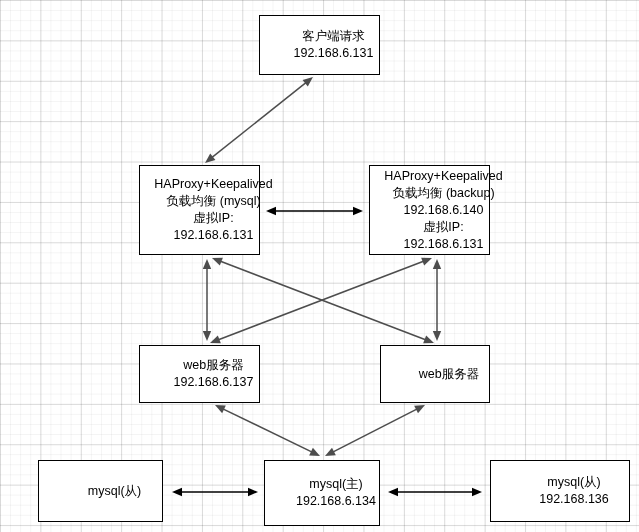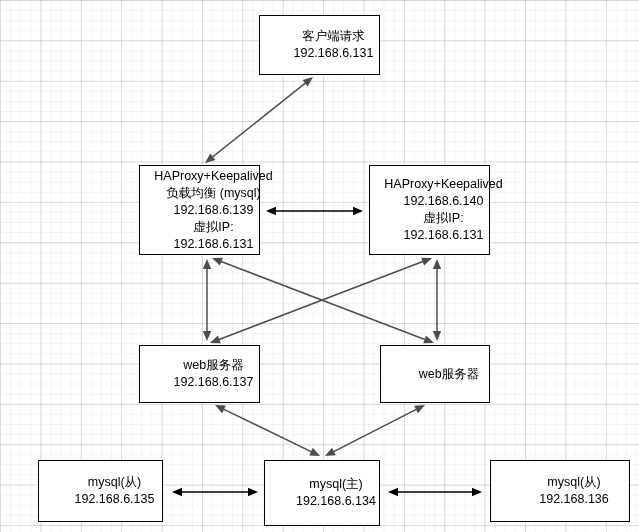--- a/index.html
+++ b/index.html
@@ -114,40 +114,39 @@
     </svg>
 
   <div id="nodes-layer">
       <div class="node" style="left: 259px; top: 15px; width: 121px; height: 60px;">
         <span class="ln">客户端请求</span>
         <span class="ln">192.168.6.131</span>
       </div>
       <div class="node" style="left: 139px; top: 165px; width: 121px; height: 90px;">
         <span class="ln">HAProxy+Keepalived</span>
         <span class="ln">负载均衡 (mysql)</span>
-        <span class="ln">192.168.6.139</span>
         <span class="ln">虚拟IP:</span>
         <span class="ln">192.168.6.131</span>
       </div>
       <div class="node" style="left: 369px; top: 165px; width: 121px; height: 90px;">
         <span class="ln">HAProxy+Keepalived</span>
+        <span class="ln">负载均衡 (backup)</span>
         <span class="ln">192.168.6.140</span>
         <span class="ln">虚拟IP:</span>
         <span class="ln">192.168.6.131</span>
       </div>
       <div class="node" style="left: 139px; top: 345px; width: 121px; height: 58px;">
         <span class="ln">web服务器</span>
         <span class="ln">192.168.6.137</span>
       </div>
       <div class="node" style="left: 380px; top: 345px; width: 110px; height: 58px;">
         <span class="ln">web服务器</span>
       </div>
       <div class="node" style="left: 38px; top: 460px; width: 125px; height: 62px;">
         <span class="ln">mysql(从)</span>
-        <span class="ln">192.168.6.135</span>
       </div>
       <div class="node" style="left: 264px; top: 460px; width: 116px; height: 66px;">
         <span class="ln">mysql(主)</span>
         <span class="ln">192.168.6.134</span>
       </div>
       <div class="node" style="left: 490px; top: 460px; width: 140px; height: 62px;">
         <span class="ln">mysql(从)</span>
         <span class="ln">192.168.136</span>
       </div>
     </div>

